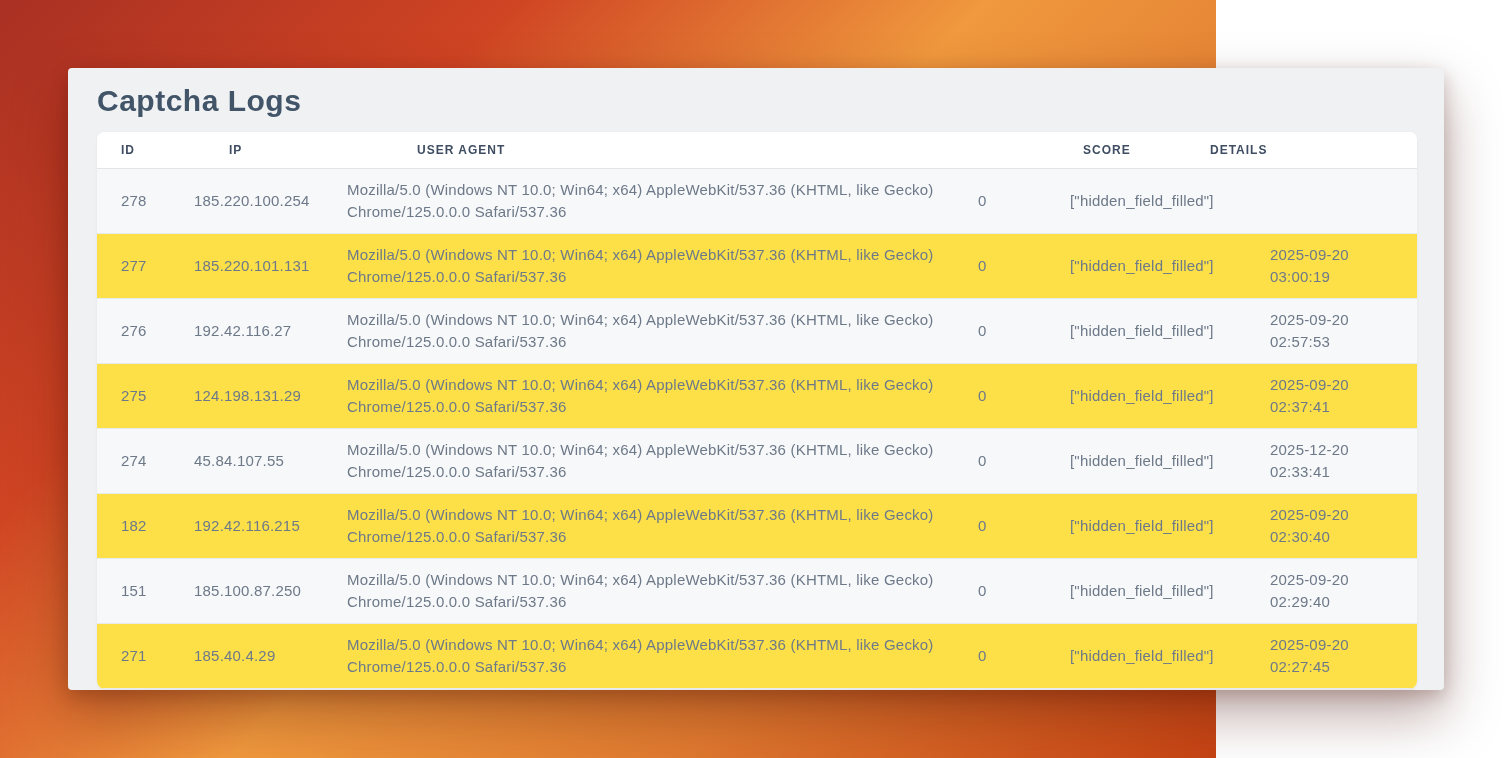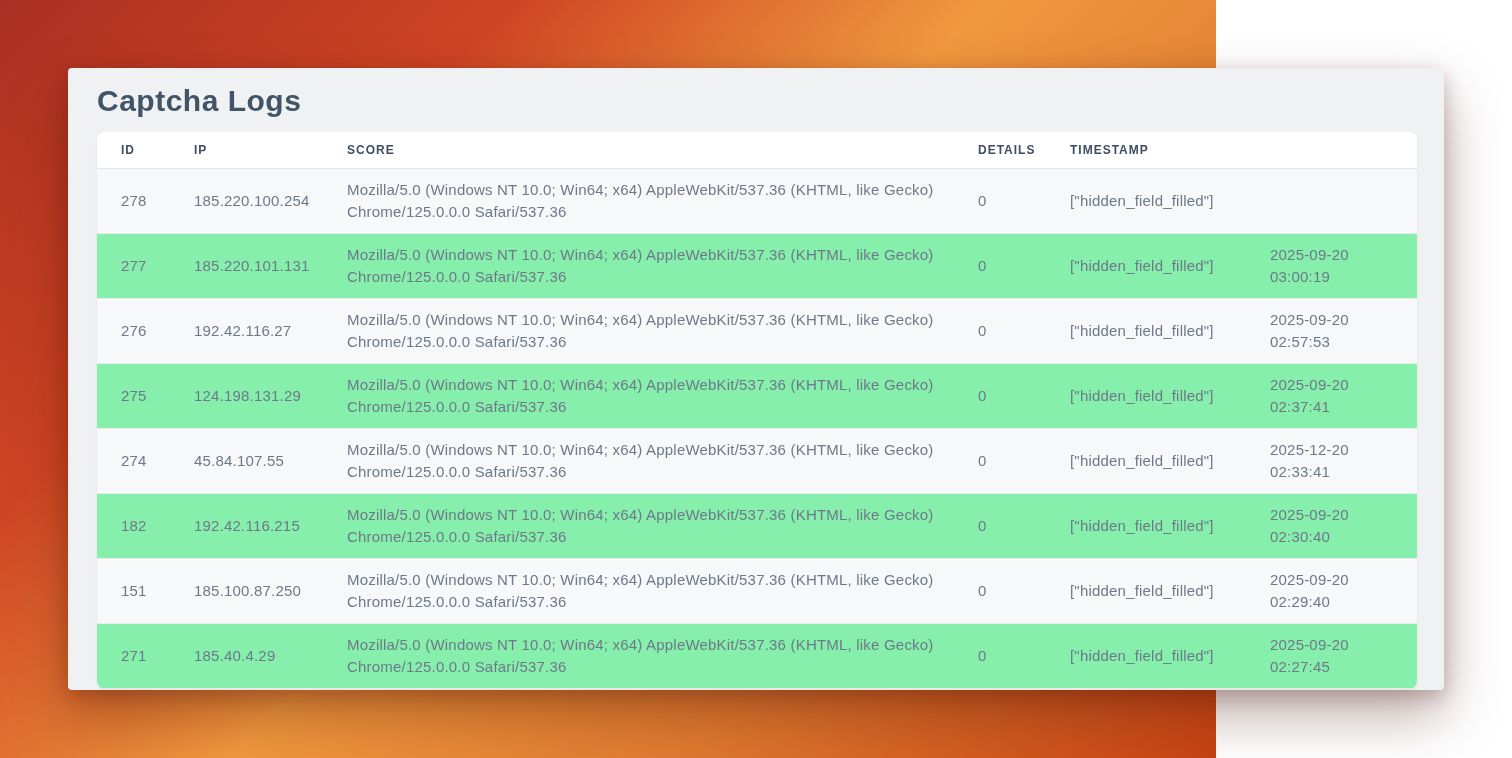--- a/index.html
+++ b/index.html
@@ -49,52 +49,54 @@
   .grid-row {
     display: grid;
     grid-template-columns: 73px 153px 631px 92px 200px 1fr;
     padding: 0 24px;
     align-items: center;
   }
   .thead {
     height: 37px;
     border-bottom: 1px solid #e2e6ea;
     background: #ffffff;
+    gap: 35px;
   }
   .th {
     font-size: 12px;
     font-weight: 700;
     letter-spacing: 1px;
     text-transform: uppercase;
     color: #3f4d62;
     white-space: nowrap;
   }
   .row {
     height: 65px;
     border-bottom: 1px solid #e8ebee;
     font-size: 15px;
     color: #6d7989;
-    background: #86efac;
+    background: #fde047;
   }
   .tbody .row:nth-child(odd) { background: #f7f8f9; }
   .cell { line-height: 22px; letter-spacing: 0.2px; }
   .cell-ua { padding-right: 6px; }
   .cell-ts { padding-right: 10px; }
 </style>
 </head>
 <body>
 
 <div class="screen">
   <div class="panel">
     <h1 class="page-title">Captcha Logs</h1>
 
     <div class="card">
       <div class="grid-row thead">
         <span class="th">ID</span>
         <span class="th">IP</span>
+        <span class="th">USER AGENT</span>
         <span class="th">SCORE</span>
         <span class="th">DETAILS</span>
         <span class="th">TIMESTAMP</span>
       </div>
 
       <div class="tbody">
   <div class="grid-row row">
     <span class="cell cell-id">278</span>
     <span class="cell cell-ip">185.220.100.254</span>
     <span class="cell cell-ua">Mozilla/5.0 (Windows NT 10.0; Win64; x64) AppleWebKit/537.36 (KHTML, like Gecko) Chrome/125.0.0.0 Safari/537.36</span>

